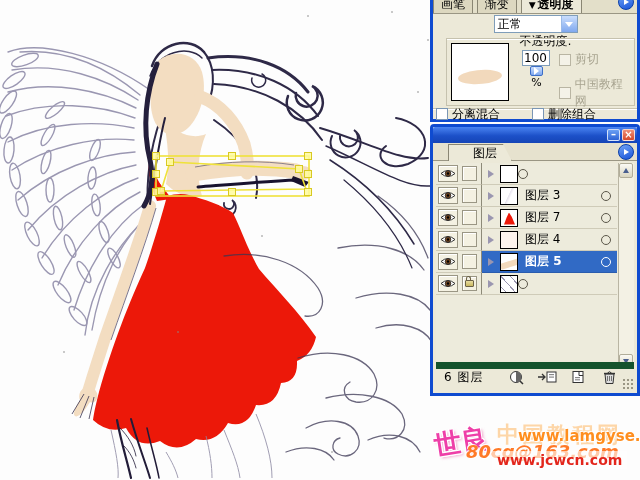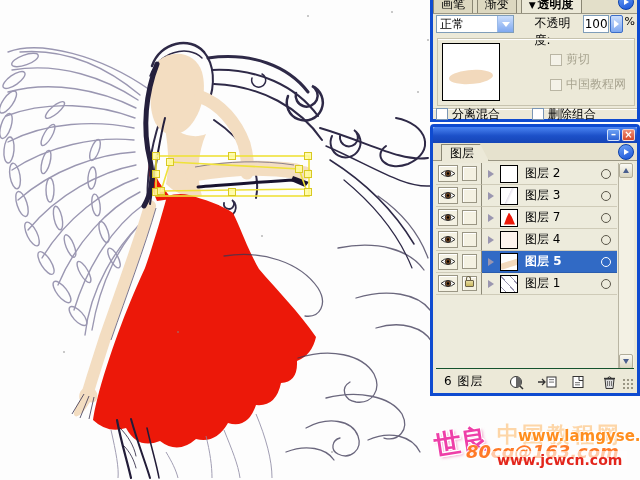--- a/index.html
+++ b/index.html
@@ -23,33 +23,33 @@
   #panel-top{left:430px;top:0;width:210px;height:122px;}
   .ptabs{height:13px;overflow:hidden;position:relative;border-bottom:1px solid #9a9684;background:#E3DFC9;}
   .ptab{display:inline-block;height:20px;line-height:20px;padding:0 7px;margin-top:-7px;vertical-align:top;
         border:1px solid #8a8673;border-bottom:none;background:#DDD8C0;font-size:12px;position:relative;top:0;}
   .ptab.active{background:var(--xp-face);font-weight:bold;}
   .tri-marker{font-size:9px;margin-right:2px;}
   .roundbtn{width:14px;height:14px;border-radius:50%;background:linear-gradient(160deg,#6FA3F7,#1A55D8);
             border:1px solid #0B3FA8;position:absolute;display:flex;align-items:center;justify-content:center;}
   .roundbtn::after{content:"";width:0;height:0;border-top:3px solid transparent;border-bottom:3px solid transparent;border-left:5px solid #fff;margin-left:1px;}
   #panel-top .roundbtn{right:3px;top:-6px;}
-  .ctrlrow{height:22px;display:flex;align-items:flex-start;padding:1px 2px 0 3px;}
+  .ctrlrow{height:22px;display:flex;align-items:center;padding:1px 2px 0 3px;flex-direction:column;}
   .combo{width:84px;height:18px;background:#fff;border:1px solid #7F9DB9;display:flex;align-items:center;box-sizing:border-box;}
   .combo .val{flex:1;padding-left:3px;font-size:12px;}
   .combo .cbtn{width:15px;height:16px;background:linear-gradient(180deg,#CBDEFC,#7FA8EF);border-left:1px solid #9ABAE8;display:flex;align-items:center;justify-content:center;}
   .combo .cbtn::after{content:"";width:0;height:0;border-left:4px solid transparent;border-right:4px solid transparent;border-top:5px solid #fff;}
   .oplabel{margin-left:20px;font-size:12px;}
   .numbox{width:28px;height:18px;background:#fff;border:1px solid #7F9DB9;box-sizing:border-box;
           display:flex;align-items:center;justify-content:center;font-size:12px;}
   .spin{width:13px;height:18px;margin-left:1px;background:linear-gradient(180deg,#CBDEFC,#7FA8EF);
         border:1px solid #3C6EC8;border-radius:2px;box-sizing:border-box;display:flex;align-items:center;justify-content:center;}
   .spin::after{content:"";width:0;height:0;border-top:4px solid transparent;border-bottom:4px solid transparent;border-left:5px solid #fff;}
   .pct{margin-left:2px;font-size:11px;}
-  .thumbzone{position:relative;height:66px;margin:1px 2px 0 4px;border:1px solid #C6C2AE;
+  .thumbzone{position:relative;height:66px;margin:1px 2px 0 13px;border:1px solid #C6C2AE;
              box-shadow:inset 0 1px 0 #fff;}
   .bigthumb{position:absolute;left:4px;top:4px;width:56px;height:56px;background:#fff;border:1px solid #000;
             overflow:hidden;}
   .bigthumb::after{content:"";position:absolute;left:6px;top:26px;width:44px;height:14px;border-radius:50% 60% 50% 60%;
             background:radial-gradient(80% 90% at 50% 45%,#F2D9BC 0 70%,rgba(250,220,200,.35) 85%,transparent 100%);
             transform:rotate(-6deg);}
   .cbcol{position:absolute;left:112px;top:12px;}
   .cbrow{display:flex;align-items:center;margin-bottom:8px;}
   .cb{width:12px;height:12px;background:#fff;border:1px solid #7A96B5;margin-right:4px;box-sizing:border-box;}
   .cbrow.disabled .cb{border-color:#B9B5A3;background:#F4F2E8;}
@@ -62,21 +62,21 @@
 
   
   #panel-layers{left:430px;top:124px;width:210px;height:272px;}
   .titlebar{height:16px;background:linear-gradient(180deg,#4A84F2 0%,#1C50C8 55%,#1545B6 100%);
             border-radius:2px 2px 0 0;display:flex;align-items:center;justify-content:flex-end;padding-right:2px;}
   .tbtn{width:13px;height:12px;border-radius:2px;margin-left:2px;border:1px solid rgba(255,255,255,.75);
         color:#fff;font-size:10px;line-height:10px;text-align:center;font-weight:bold;box-sizing:border-box;}
   .tbtn.min{background:linear-gradient(180deg,#6AA0F4,#2E63D4);}
   .tbtn.close{background:linear-gradient(180deg,#F09078,#D6492B);}
   .ltabrow{height:17px;position:relative;border-bottom:1px solid #9a9684;background:#E6E2CE;}
-  .ltab{position:absolute;left:8px;top:1px;height:16px;line-height:16px;padding:0 14px 0 8px;background:var(--xp-face);
+  .ltab{position:absolute;left:15px;top:1px;height:16px;line-height:16px;padding:0 14px 0 24px;background:var(--xp-face);
         border:1px solid #8a8673;border-bottom:none;font-size:12px;
         clip-path:polygon(0 0,calc(100% - 9px) 0,100% 100%,0 100%);}
   #panel-layers .roundbtn{right:3px;top:1px;}
   .listwrap{position:absolute;left:3px;right:3px;top:36px;bottom:24px;background:#EDEBDC;}
   .lrow{height:22px;display:flex;align-items:center;padding-right:17px;box-sizing:border-box;}
   .lcells{width:46px;height:22px;display:flex;align-items:center;border-right:1px solid #8d8a78;
           border-bottom:1px solid #CFCBB8;box-sizing:border-box;}
   .eyebox{width:20px;height:17px;margin-left:2px;background:#F4F1E2;border:1px solid #9a9684;
           box-shadow:inset 1px 1px 0 #fff;display:flex;align-items:center;justify-content:center;box-sizing:border-box;}
   .lockbox{width:15px;height:15px;margin-left:4px;background:#F4F1E2;border:1px solid #9a9684;
@@ -100,22 +100,22 @@
   .lrow.sel .lname{color:#fff;font-weight:bold;}
   .circ{width:10px;height:10px;border:1.5px solid #5b574a;border-radius:50%;margin-right:6px;box-sizing:border-box;}
   .lrow.sel .circ{border-color:#fff;}
   .ysq{width:7px;height:7px;background:#F4F03C;border:1px solid #8B8000;position:absolute;right:-14px;top:7px;}
   .sb{position:absolute;right:0;top:0;bottom:0;width:15px;background:#F3F1E4;border-left:1px solid #B9B5A3;}
   .sbtn{position:absolute;left:0;width:14px;height:15px;background:linear-gradient(180deg,#FBFAF4,#DAD6C0);
         border:1px solid #B1AD99;border-radius:2px;box-sizing:border-box;display:flex;align-items:center;justify-content:center;}
   .sbtn.up{top:0;} .sbtn.down{bottom:0;}
   .sbtn.up::after{content:"";width:0;height:0;border-left:3.5px solid transparent;border-right:3.5px solid transparent;border-bottom:5px solid #4A5F8F;}
   .sbtn.down::after{content:"";width:0;height:0;border-left:3.5px solid transparent;border-right:3.5px solid transparent;border-top:5px solid #4A5F8F;}
-  .statusbar{position:absolute;left:3px;right:3px;bottom:3px;height:21px;border-top:1px solid #14532d;
-             display:flex;align-items:flex-end;background:var(--xp-face);}
+  .statusbar{position:absolute;left:3px;right:3px;bottom:3px;height:21px;border-top:7px solid #14532d;
+             display:flex;align-items:flex-start;background:var(--xp-face);}
   .statustext{margin-left:8px;font-size:12px;letter-spacing:1px;}
   .sicons{display:flex;align-items:center;margin-left:22px;}
   .sicon{width:22px;height:16px;display:flex;align-items:center;justify-content:center;margin-right:9px;}
   .grip{position:absolute;right:1px;bottom:1px;width:12px;height:12px;
         background-image:radial-gradient(#9a9684 1px,transparent 1.4px);background-size:4px 4px;background-position:1px 1px;}
 
   
   .wm{position:absolute;white-space:nowrap;}
   #wm-faint{left:497px;top:420px;font-size:22px;font-weight:bold;color:#FF9E2C;opacity:.4;letter-spacing:3px;}
   #wm-artist{left:434px;top:424px;font-size:27px;font-weight:bold;color:#EE3FA8;transform:rotate(-9deg);
@@ -345,21 +345,20 @@
                   <path d="M1,5.5 Q8,-0.5 15,5.5 Q8,11.5 1,5.5 Z" fill="#fff" stroke="#333" stroke-width="1"></path>
                   <circle cx="8" cy="5.5" r="2.8" fill="#7a4a20" stroke="#222" stroke-width="0.8"></circle>
                   <circle cx="8" cy="5.5" r="1.2" fill="#000"></circle>
                 </svg>
               </span>
               <span class="lockbox"></span>
             </span>
             <span class="rmain">
               <span class="tri"></span>
               <span class="thumb t-blank"></span>
-              <span class="lname">图层 2</span>
               <span class="circ"></span>
             </span>
           </div>
           <div class="lrow">
             <span class="lcells">
               <span class="eyebox">
                 <svg width="16" height="11" viewBox="0 0 16 11">
                   <path d="M1,5.5 Q8,-0.5 15,5.5 Q8,11.5 1,5.5 Z" fill="#fff" stroke="#333" stroke-width="1"></path>
                   <circle cx="8" cy="5.5" r="2.8" fill="#7a4a20" stroke="#222" stroke-width="0.8"></circle>
                   <circle cx="8" cy="5.5" r="1.2" fill="#000"></circle>
@@ -438,21 +437,20 @@
                   <circle cx="8" cy="5.5" r="1.2" fill="#000"></circle>
                 </svg>
               </span>
               <span class="lockbox">
                 <span class="lockicon"></span>
               </span>
             </span>
             <span class="rmain">
               <span class="tri"></span>
               <span class="thumb t-sketch"></span>
-              <span class="lname">图层 1</span>
               <span class="circ"></span>
             </span>
           </div>
         </div>
       <div class="sb">
         <span class="sbtn up"></span>
         <span class="sbtn down"></span>
       </div>
     </div>
     <div class="statusbar">

